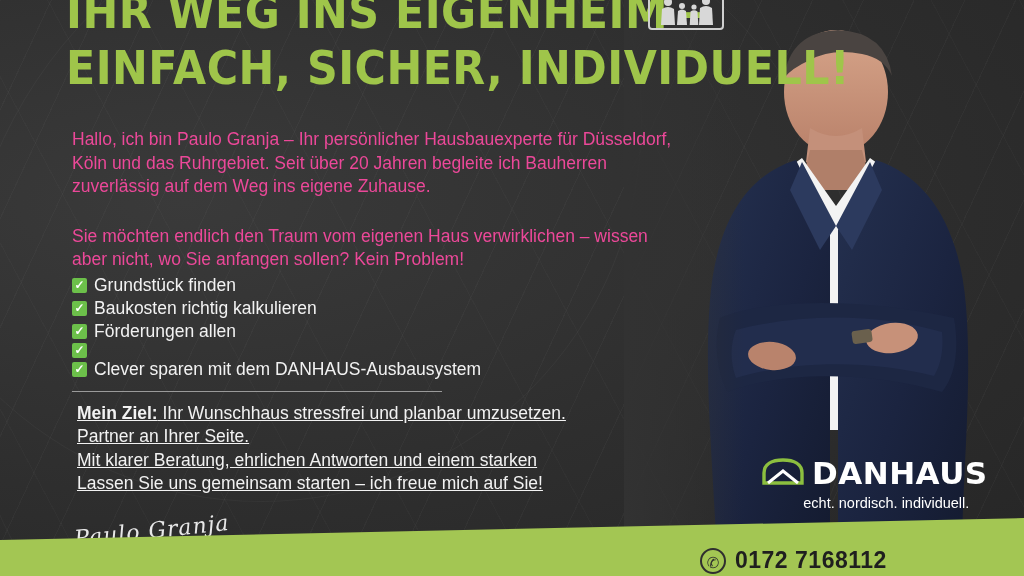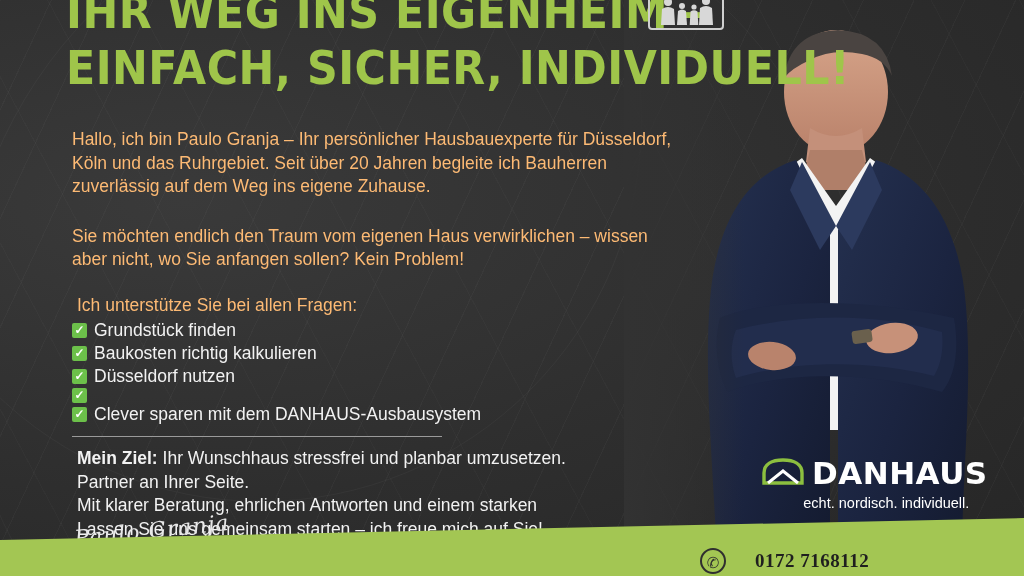--- a/index.html
+++ b/index.html
@@ -83,21 +83,21 @@
   .body-copy {
     position: absolute;
     left: 72px;
     top: 128px;
     width: 600px;
     z-index: 5;
   }
   .para {
     font-size: 17.5px;
     line-height: 23.5px;
-    color: #fdba74;
+    color: #ec4899;
     margin: 0 0 0 0;
   }
   .para.p2 { margin-top: 26px; }
   .para.p3 { margin-top: 22px; padding-left: 5px; }
 
   .checklist {
     margin: 2px 0 0 0;
     padding: 0;
     list-style: none;
   }
@@ -126,20 +126,21 @@
     width: 370px;
     height: 1px;
     background: #9a9a9a;
     margin: 10px 0 10px 0;
   }
   .closing {
     font-size: 17.5px;
     line-height: 23.5px;
     color: #f2f2f2;
     padding-left: 5px;
+    text-decoration: underline;
   }
   .closing b { font-weight: bold; }
 
   
   .signature {
     position: absolute;
     left: 74px;
     top: 518px;
     font-family: "DejaVu Serif", serif;
     font-style: italic;
@@ -211,26 +212,25 @@
     border-radius: 50%;
     border: 2px solid #2f2f2f;
     color: #2f2f2f;
     font-size: 15px;
     line-height: 26px;
     text-align: center;
     margin-right: 9px;
     box-sizing: border-box;
   }
   .phone-number {
-    font-family: Liberation Serif, serif;
+    font-family: Liberation Sans, sans-serif;
     font-weight: bold;
-    font-size: 19px;
+    font-size: 23px;
     color: #1f1f1f;
     letter-spacing: 0.5px;
-    margin-left: 20px;
   }
 </style>
 </head>
 <body>
 
 <div id="page">
 
   <div class="bg-texture"></div>
   <div class="bg-arc"></div>
   <div class="bg-arc b"></div>
@@ -294,34 +294,33 @@
         <path d="M33.5 19.5 q3.5 -2.5 7 0 l0.8 13.5 h-8.6 z"></path>
         <circle cx="49" cy="9" r="4"></circle>
         <path d="M43 16 q6 -4 12 0 l1 17 h-14 z"></path>
       </g>
     </svg>
   </div>
 
   <div class="body-copy">
     <p class="para p1">Hallo, ich bin Paulo Granja – Ihr persönlicher Hausbauexperte für Düsseldorf, Köln und das Ruhrgebiet. Seit über 20 Jahren begleite ich Bauherren zuverlässig auf dem Weg ins eigene Zuhause.</p>
     <p class="para p2">Sie möchten endlich den Traum vom eigenen Haus verwirklichen – wissen aber nicht, wo Sie anfangen sollen? Kein Problem!</p>
-    <p class="para p3">Ich unterstütze Sie bei allen Fragen:</p>
 
     <ul class="checklist">
       <li class="check-item">
         <span class="check-box">✓</span>
         <span>Grundstück finden</span>
       </li>
       <li class="check-item">
         <span class="check-box">✓</span>
         <span>Baukosten richtig kalkulieren</span>
       </li>
       <li class="check-item">
         <span class="check-box">✓</span>
-        <span>Düsseldorf nutzen</span>
+        <span>Förderungen allen</span>
       </li>
       <li class="check-item">
         <span class="check-box">✓</span>
       </li>
       <li class="check-item">
         <span class="check-box">✓</span>
         <span>Clever sparen mit dem DANHAUS-Ausbausystem</span>
       </li>
     </ul>
 

